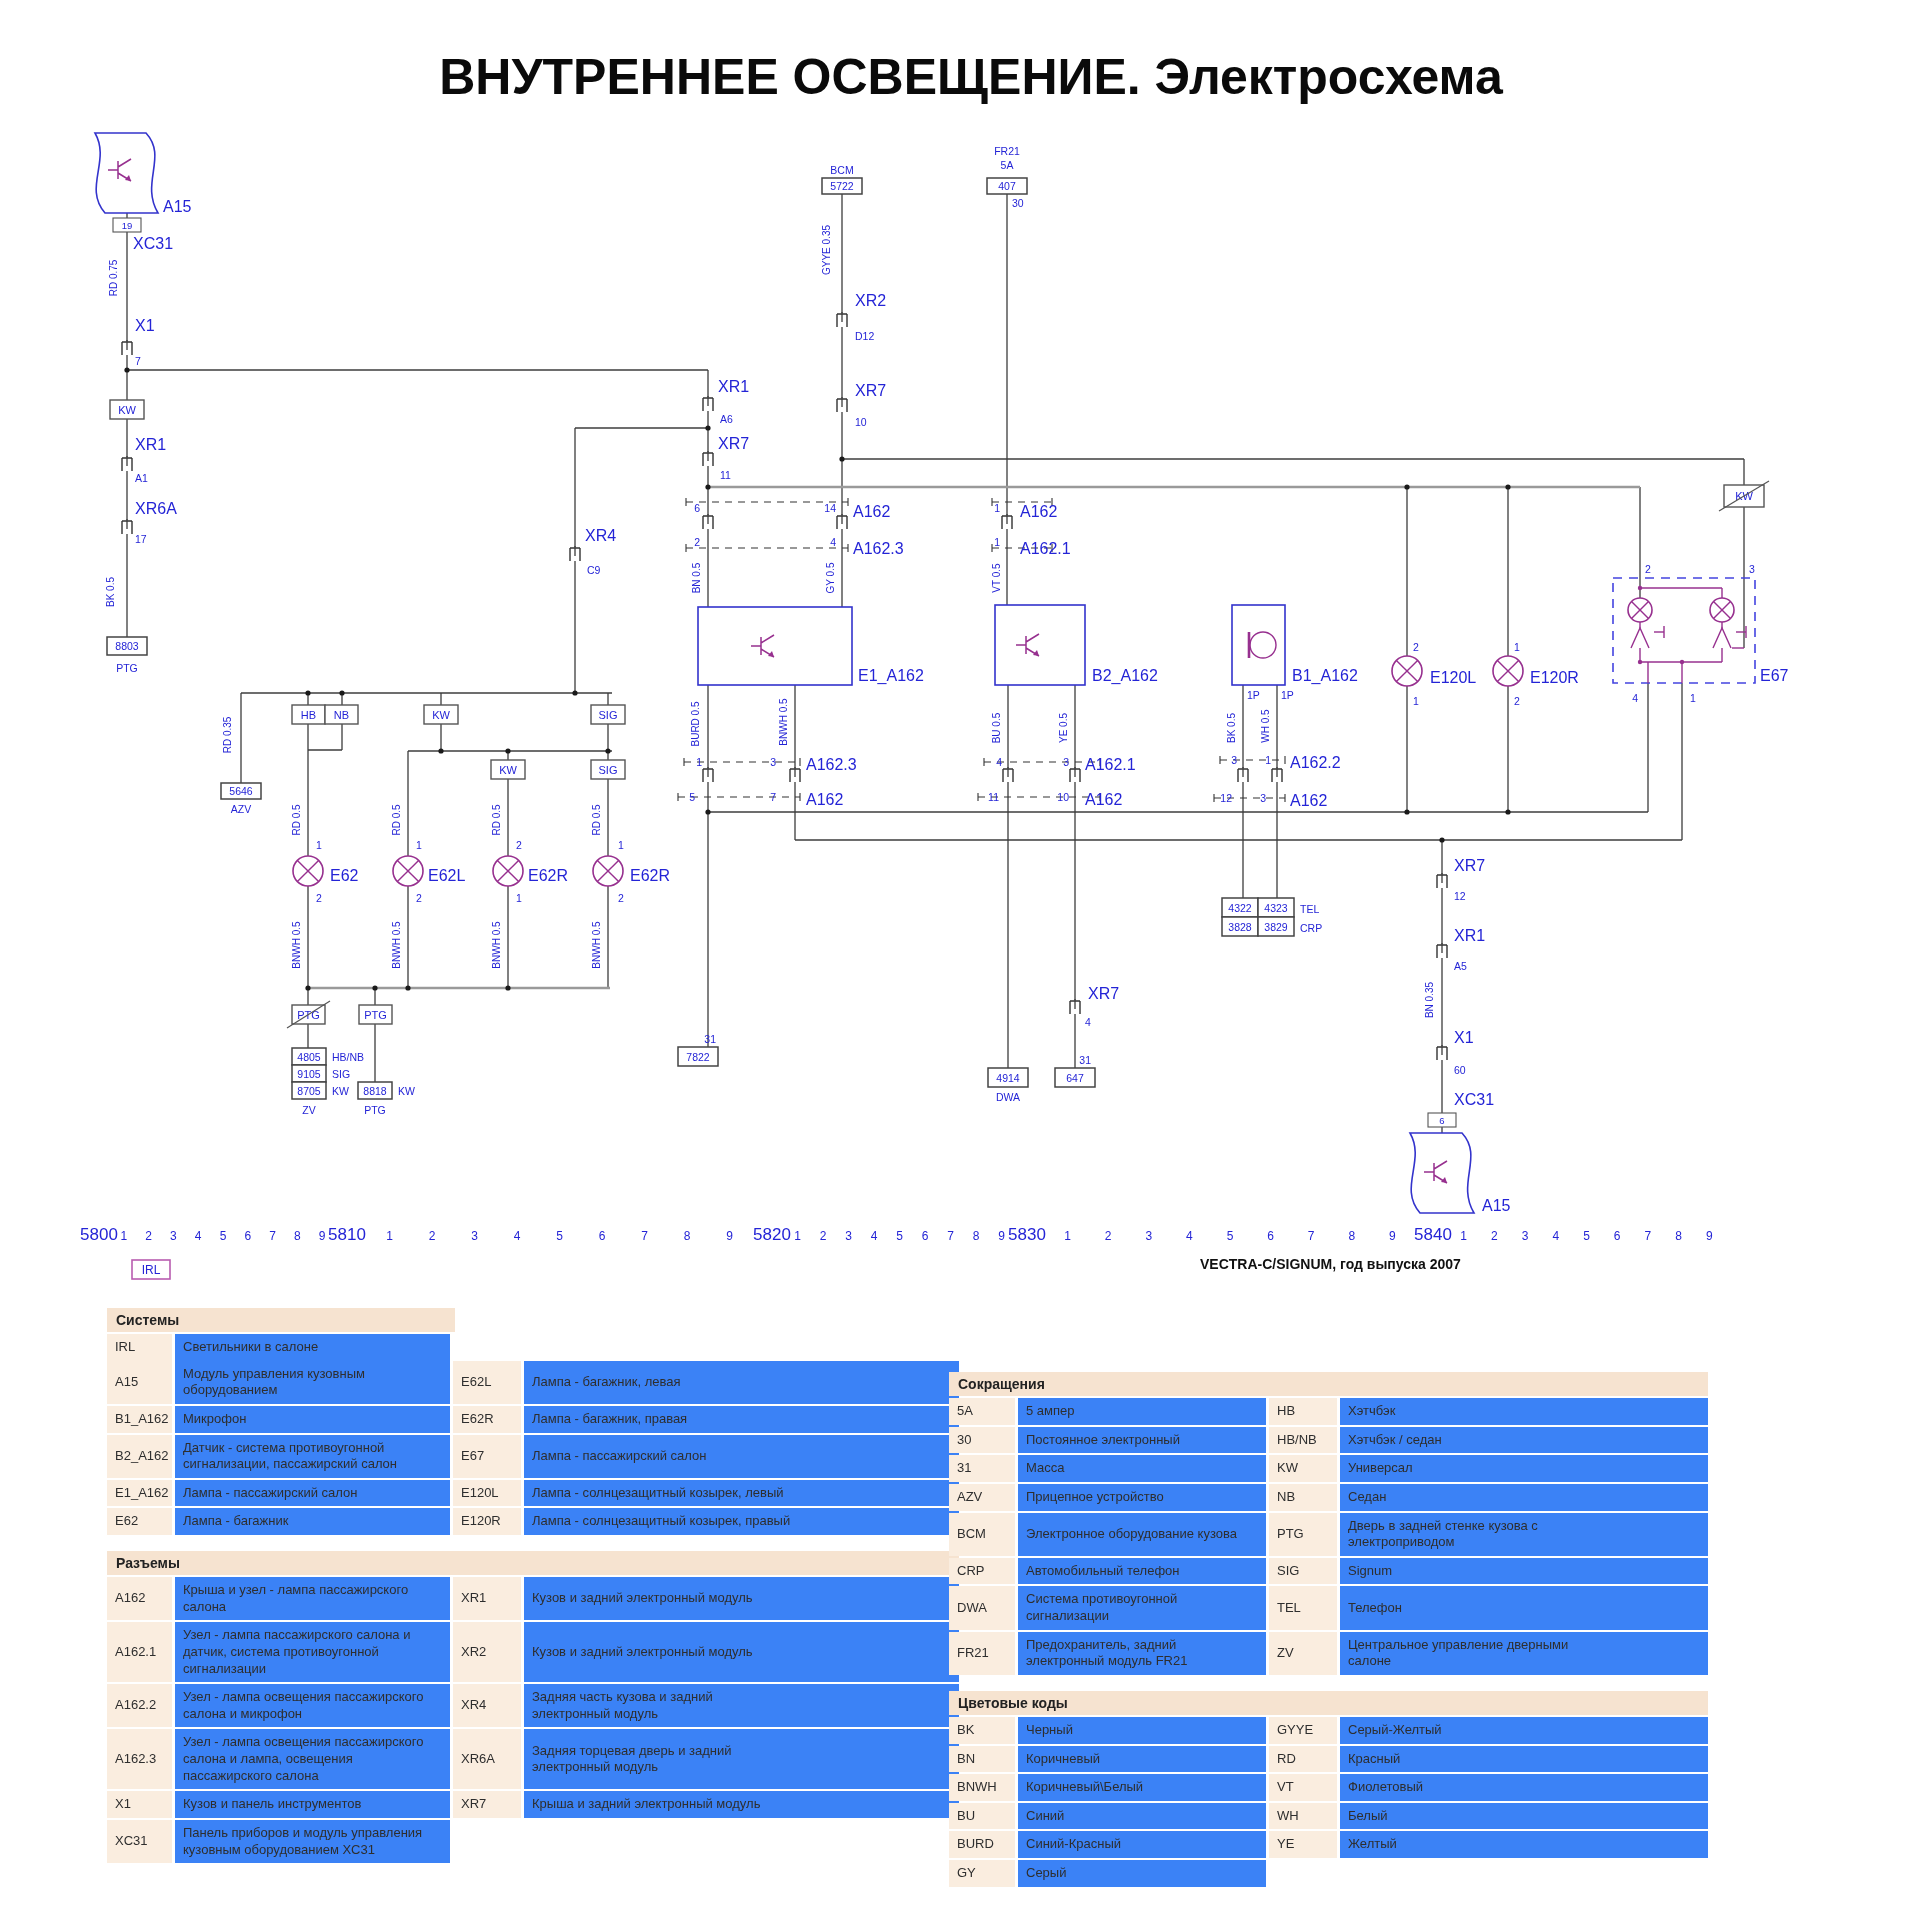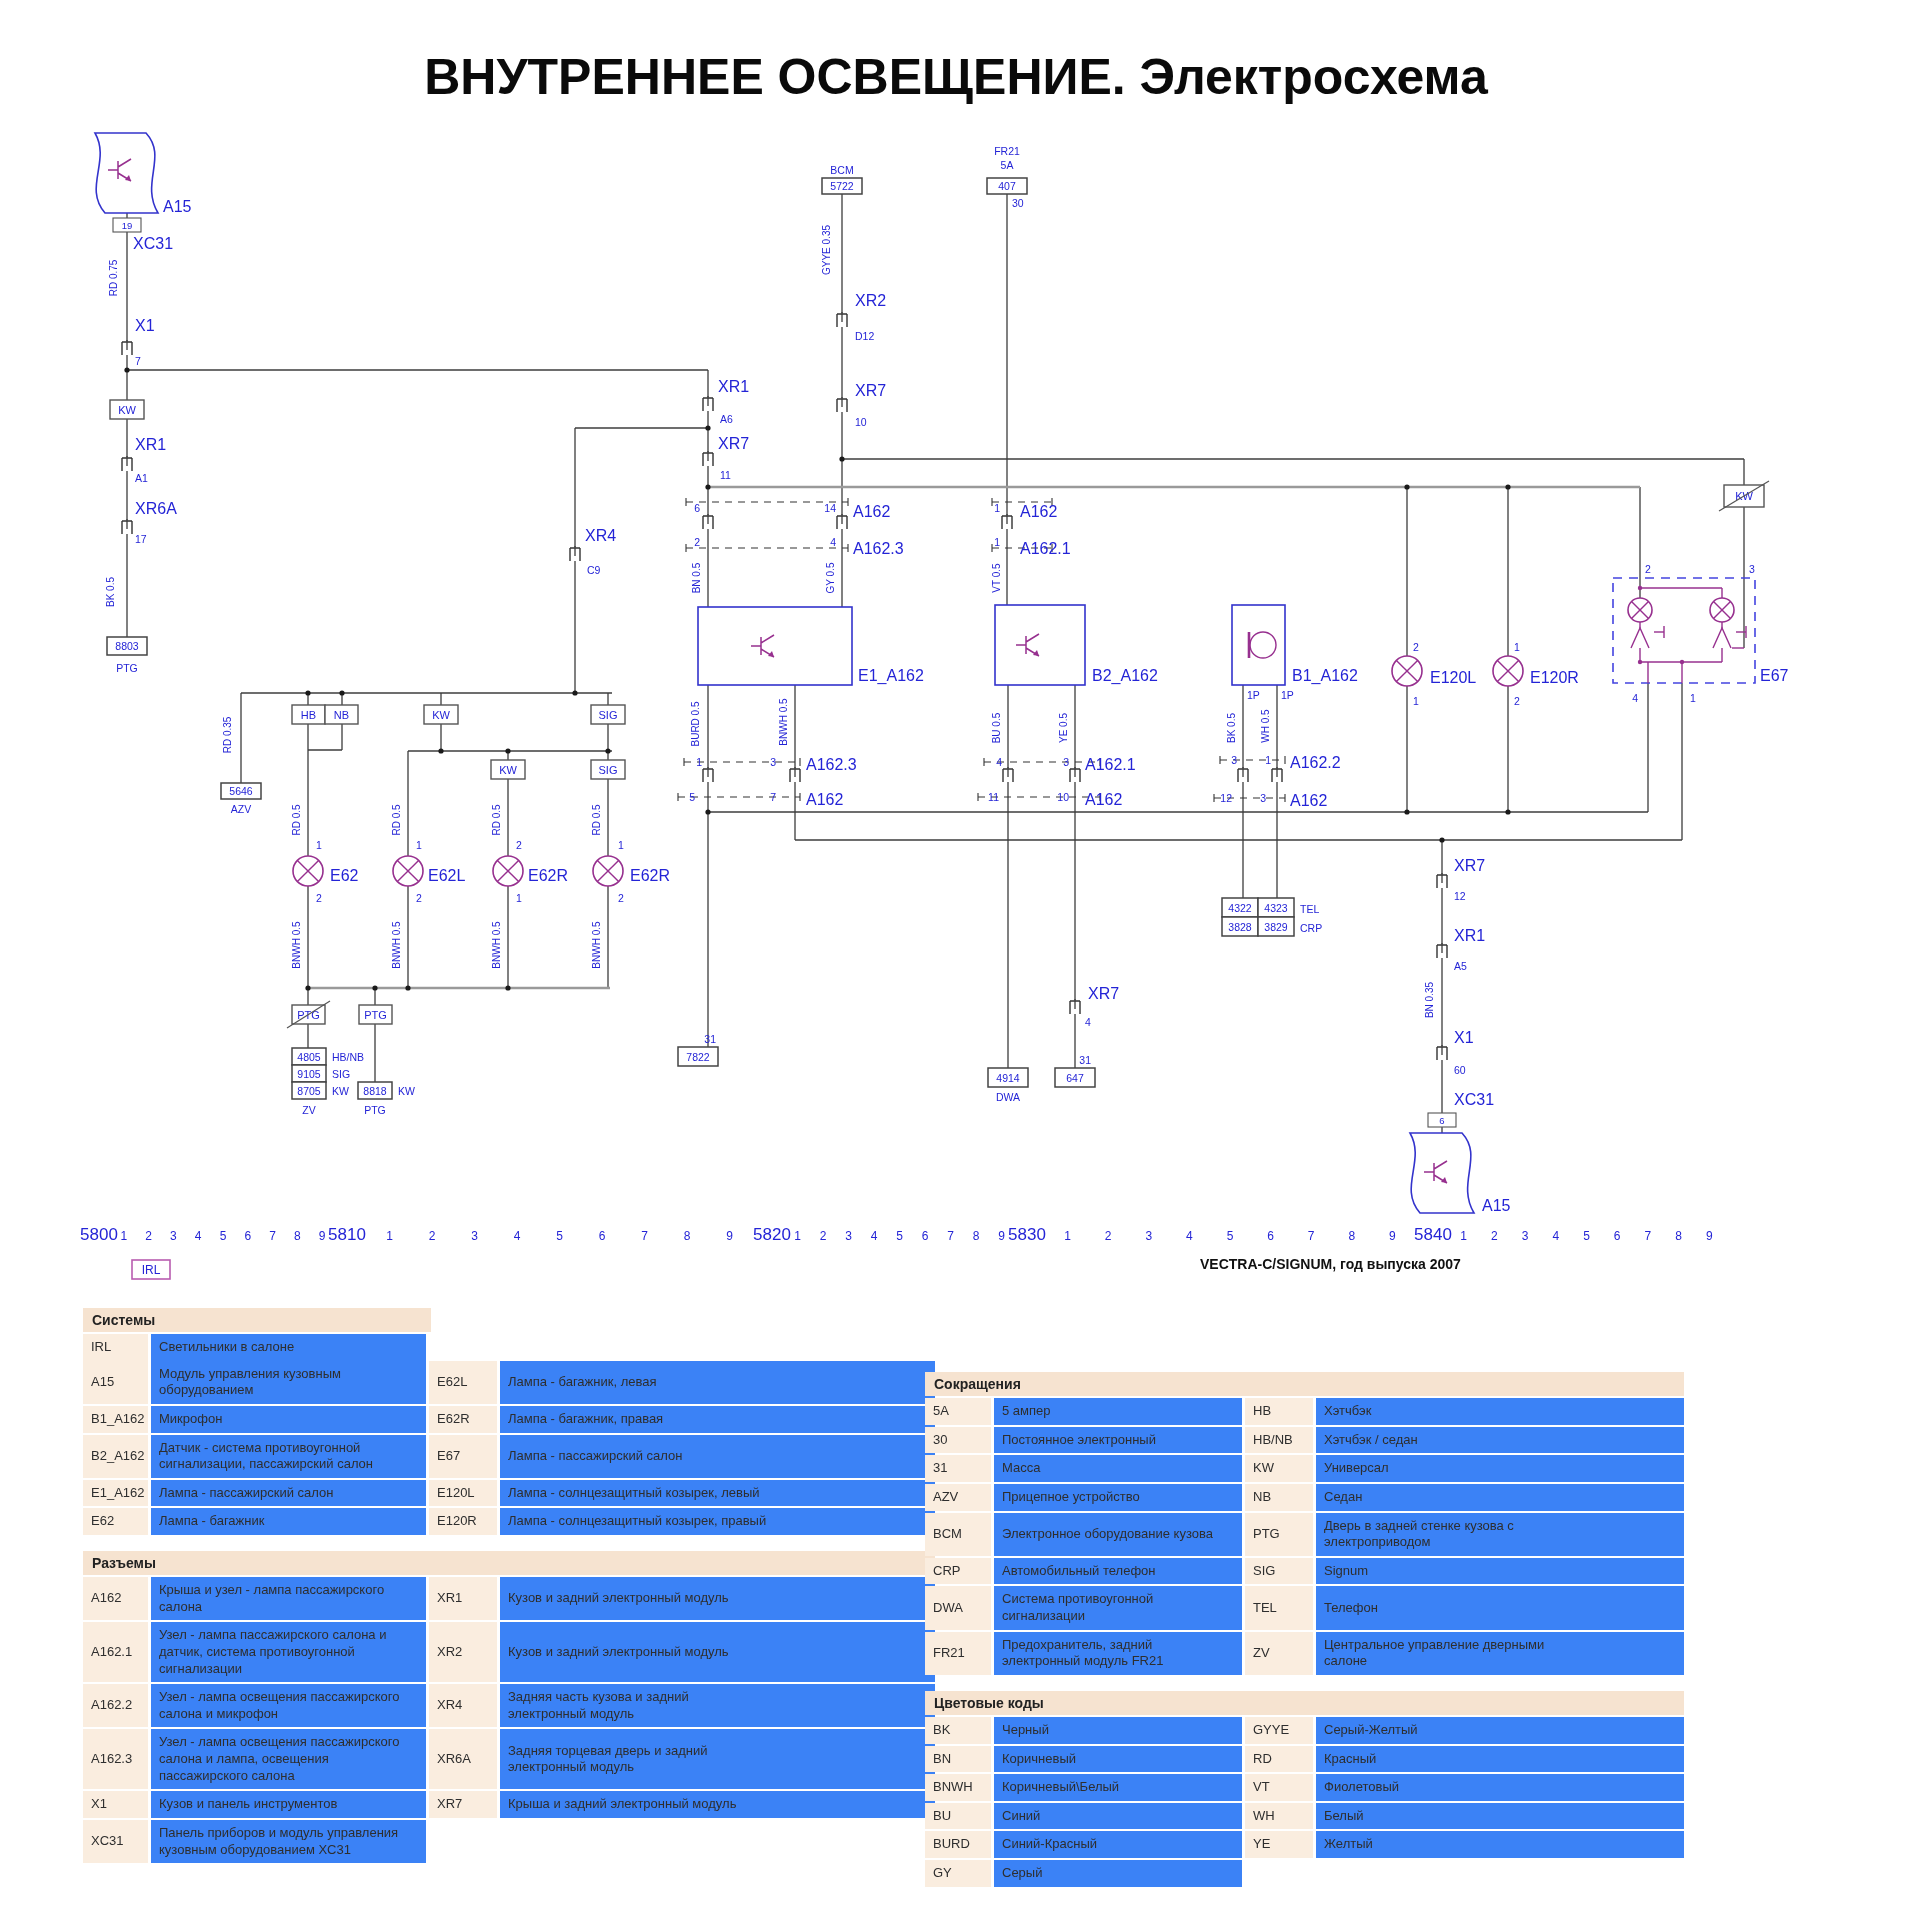--- a/index.html
+++ b/index.html
@@ -1,23 +1,23 @@
 <!DOCTYPE html>
 <html><head>
 <meta charset="utf-8">
 <style>
   html,body{margin:0;padding:0;background:#fff;}
   #page{position:relative;width:1920px;height:1920px;background:#fff;
         font-family:"Liberation Sans", sans-serif;overflow:hidden;}
-  #title{position:absolute;left:49px;top:48px;width:1814px;text-align:center;
+  #title{position:absolute;left:64px;top:48px;width:1814px;text-align:center;
          font-size:50px;font-weight:bold;color:#0a0a0a;letter-spacing:0px;}
   #diagram-svg{position:absolute;left:0;top:0;}
   #footer{position:absolute;left:1200px;top:1256px;width:540px;
           font-weight:bold;font-size:14px;color:#111;}
-  .tgroup{position:absolute;}
+  .tgroup{position:absolute;margin-left:24px;}
   #tbl-left{left:83px;top:1308px;width:852px;}
   #tbl-right{left:925px;top:1372px;width:759px;}
   .thead{background:#F6E3D0;font-weight:bold;font-size:14px;color:#222;
          padding:4px 9px;margin:16px 0 2px 0;}
   .thead.first{margin-top:0;}
   .tgrid{display:grid;column-gap:3px;row-gap:2px;}
   .g4l{grid-template-columns:65px 275px 68px auto;}
   .g4r{grid-template-columns:66px 248px 68px auto;}
   .g2{grid-template-columns:65px 275px;width:348px;}
   .cell{font-size:13px;color:#2e2e2e;padding:5px 8px;display:flex;align-items:center;line-height:1.28;}

